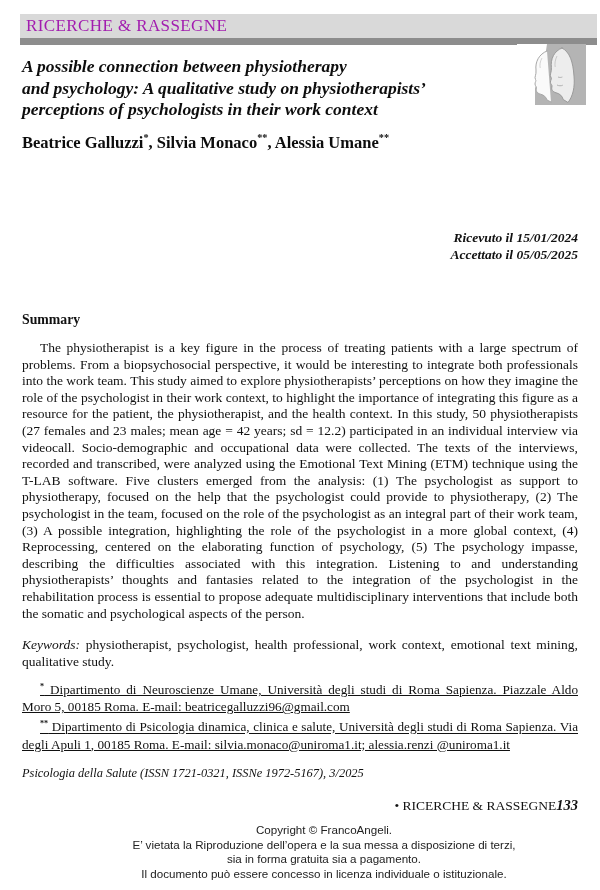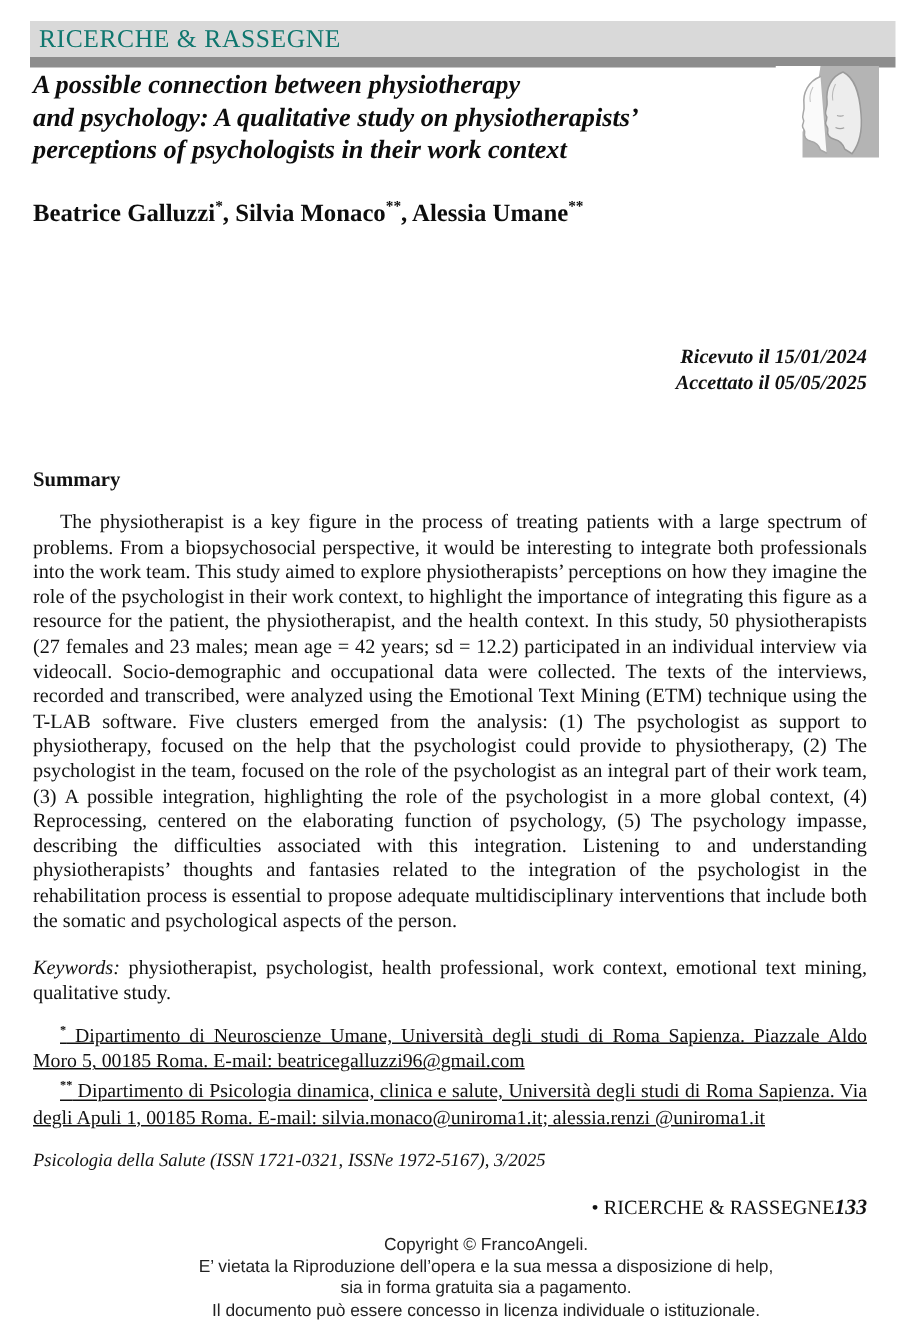--- a/index.html
+++ b/index.html
@@ -9,31 +9,31 @@
     font-family:"Liberation Serif", serif;
     overflow:hidden;
   }
   
   .band {
     position:absolute; left:20px; top:14px; width:577px; height:24px;
     background:#d9d9d9;
   }
   .band-label {
     font-size:17px; line-height:24px; padding-left:6px;
-    letter-spacing:0.4px; color:#0f766e; white-space:nowrap;
+    letter-spacing:0.4px; color:#a21caf; white-space:nowrap;
   }
   .band-bar {
     position:absolute; left:20px; top:38px; width:577px; height:7px;
     background:#8d8d8d;
   }
   
   .logo { position:absolute; left:517px; top:44px; width:69px; height:73px; }
   
   .title {
-    position:absolute; left:22px; top:46px; width:490px;
+    position:absolute; left:22px; top:56px; width:490px;
     font-style:italic; font-weight:bold; font-size:17.5px; line-height:21.5px;
     color:#0d0d0d;
   }
   .title div { white-space:nowrap; }
   
   .authors {
     position:absolute; left:22px; top:132px;
     font-size:16.5px; font-weight:bold; color:#0d0d0d; white-space:nowrap;
   }
   .authors sup { font-size:0.62em; }
@@ -147,18 +147,18 @@
     <div class="journal-line">Psicologia della Salute (ISSN 1721-0321, ISSNe 1972-5167), 3/2025</div>
   </div>
 
   <div class="footer-row">
     <div>• RICERCHE &amp; RASSEGNE</div>
     <div class="page-number">133</div>
   </div>
 
   <div class="copyright">
     <div>Copyright © FrancoAngeli.</div>
-    <div>E’ vietata la Riproduzione dell’opera e la sua messa a disposizione di help,</div>
+    <div>E’ vietata la Riproduzione dell’opera e la sua messa a disposizione di terzi,</div>
     <div>sia in forma gratuita sia a pagamento.</div>
     <div>Il documento può essere concesso in licenza individuale o istituzionale.</div>
   </div>
 
 </div>
 
 </body></html>

